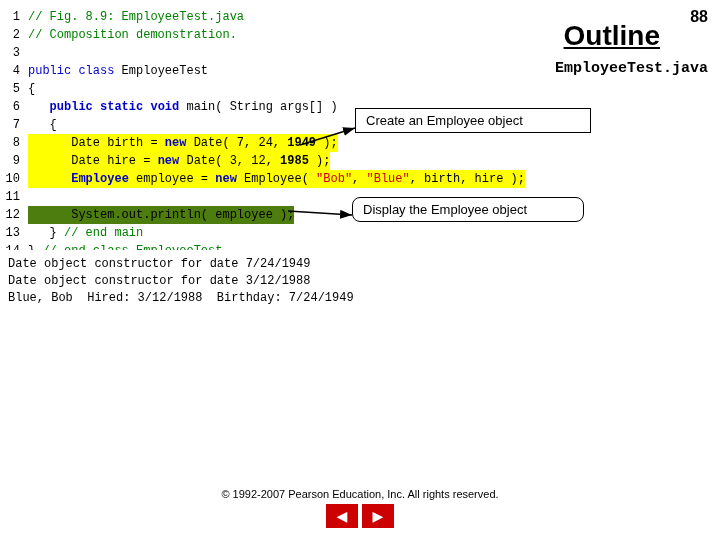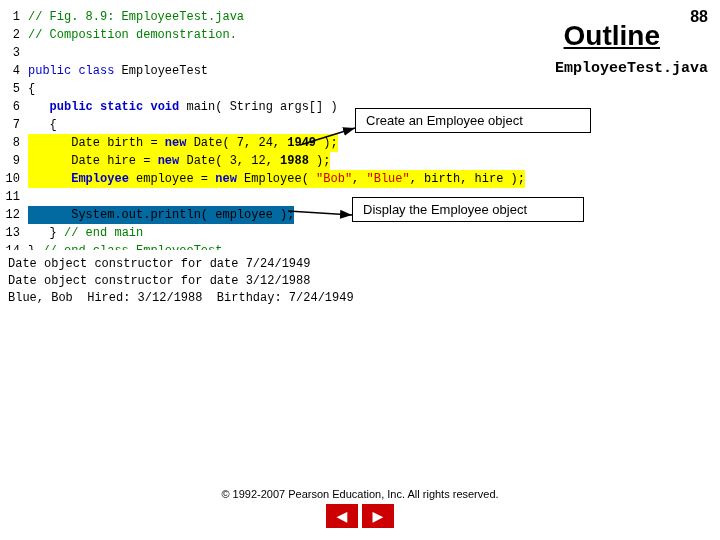--- a/index.html
+++ b/index.html
@@ -91,20 +91,21 @@
     .callout-create {
       top: 108px;
       left: 355px;
       width: 236px;
     }
 
     .callout-display {
       top: 197px;
       left: 352px;
       width: 232px;
+      border-radius: 8px;
     }
 
     
     .output-area {
       position: absolute;
       top: 250px;
       left: 0;
       width: 530px;
       background: #ffffff;
       border-top: none;
@@ -201,36 +202,36 @@
     <span class="code-text">   {</span>
   </div>
 
   <div class="code-line">
     <span class="line-num">8</span>
     <span class="code-text highlight-yellow">      Date birth = <span style="color:#0000cc;font-weight:bold;">new</span> Date( 7, 24, <span style="font-weight:bold;">1949</span> );</span>
   </div>
 
   <div class="code-line">
     <span class="line-num">9</span>
-    <span class="code-text highlight-yellow">      Date hire = <span style="color:#0000cc;font-weight:bold;">new</span> Date( 3, 12, <span style="font-weight:bold;">1988</span> );</span>
+    <span class="code-text highlight-yellow">      Date hire = <span style="color:#0000cc;font-weight:bold;">new</span> Date( 3, 12, <span style="font-weight:bold;">1985</span> );</span>
   </div>
 
   <div class="code-line">
     <span class="line-num">10</span>
     <span class="code-text" style="background:#ffff00;">      <span style="color:#0000cc;font-weight:bold;">Employee</span> employee = <span style="color:#0000cc;font-weight:bold;">new</span> Employee( <span style="color:#cc0000;">"Bob"</span>, <span style="color:#cc0000;">"Blue"</span>, birth, hire );</span>
   </div>
 
   <div class="code-line">
     <span class="line-num">11</span>
     <span class="code-text"> </span>
   </div>
 
   <div class="code-line">
     <span class="line-num">12</span>
-    <span class="code-text" style="background:#0369a1;">      System.out.println( employee );</span>
+    <span class="code-text" style="background:#4d7c0f;">      System.out.println( employee );</span>
   </div>
 
   <div class="code-line">
     <span class="line-num">13</span>
     <span class="code-text">   } <span class="comment">// end main</span></span>
   </div>
 
   <div class="code-line">
     <span class="line-num">14</span>
     <span class="code-text">} <span class="comment">// end class EmployeeTest</span></span>

